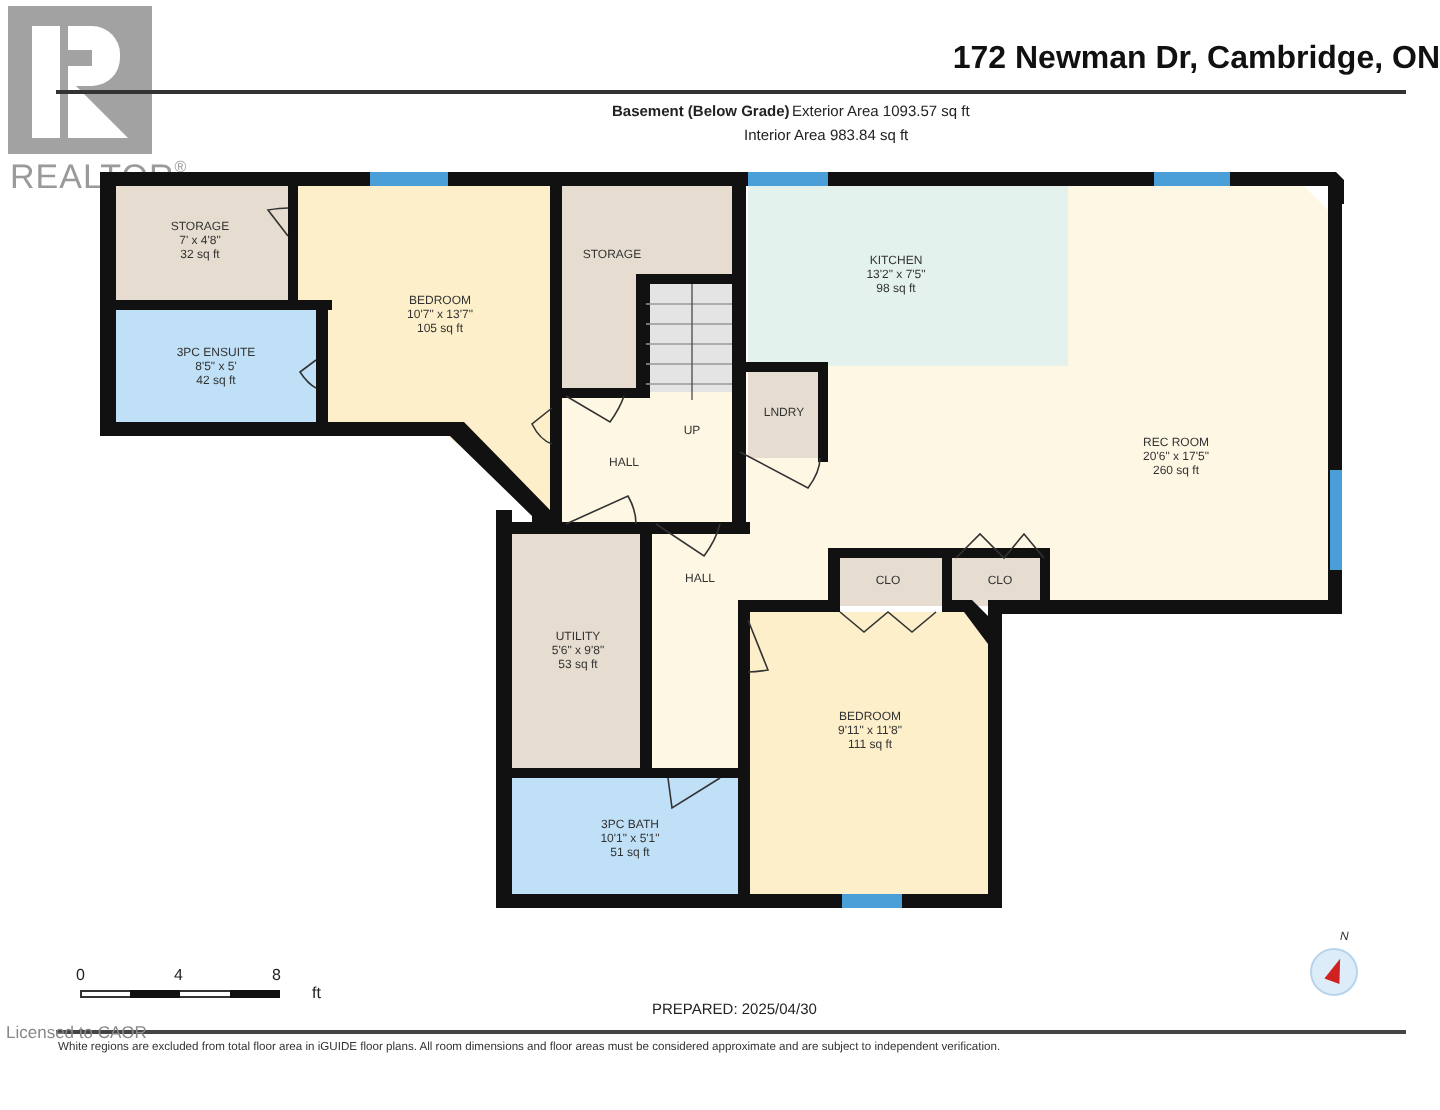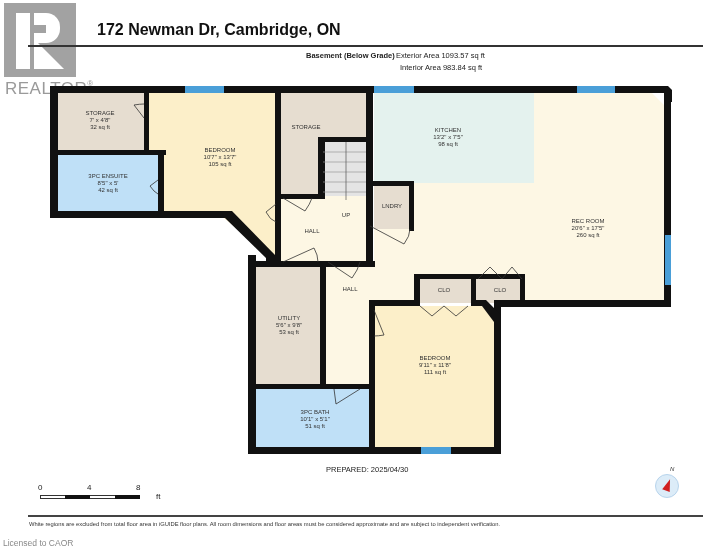--- a/index.html
+++ b/index.html
@@ -4,39 +4,39 @@
 <style>
   html, body { margin:0; padding:0; background:#ffffff; }
   body { width:720px; height:555px; position:relative; overflow:hidden; font-family:"Liberation Sans", sans-serif; color:#111; }
   .logo { position:absolute; left:4px; top:3px; width:72px; height:74px; background:#a2a2a2; }
   .logo .r-bar { position:absolute; left:12px; top:10px; width:14px; height:56px; background:#fff; }
   .logo .r-bowl { position:absolute; left:30px; top:10px; width:26px; height:30px; background:#fff; border-radius:0 14px 14px 0; }
   .logo .r-bowl-in { position:absolute; left:30px; top:22px; width:12px; height:8px; background:#a2a2a2; }
   .logo .r-leg { position:absolute; left:30px; top:36px; width:0; height:0; border-left:30px solid transparent; border-bottom:30px solid #fff; transform:scaleX(-1); transform-origin:15px 15px; }
   .logo-word { position:absolute; left:5px; top:79px; font-size:17px; letter-spacing:0.5px; color:#9a9a9a; }
   .logo-word sup { font-size:8px; vertical-align:top; }
-  .title { position:absolute; left:0; width:720px; top:21px; text-align:left; font-size:16px; font-weight:bold; padding-left:97px; box-sizing:border-box; }
+  .title { position:absolute; left:0; width:720px; top:21px; text-align:right; font-size:16px; font-weight:bold; padding-left:97px; box-sizing:border-box; }
   .hr-top { position:absolute; left:28px; top:45px; width:675px; height:2px; background:#333; }
   .level { position:absolute; left:258px; top:51px; font-size:7.5px; font-weight:bold; color:#222;margin-left:48px; }
   .area1 { position:absolute; left:372px; top:51px; font-size:7.5px; color:#222;margin-left:24px; }
-  .area2 { position:absolute; left:372px; top:63px; font-size:7.5px; color:#222;margin-left:28px; }
+  .area2 { position:absolute; left:372px; top:63px; font-size:7.5px; color:#222; }
   svg.plan { position:absolute; left:0; top:0; }
   .rlabel { font-family:"Liberation Sans", sans-serif; font-size:6px; fill:#333; text-anchor:middle; }
   .scale { position:absolute; left:40px; top:483px; }
   .scale .tick { position:absolute; top:0; font-size:8px; color:#222; }
   .scale .bar { position:absolute; top:12px; left:0; width:100px; height:4px; border:1px solid #333; box-sizing:border-box; background:#fff; }
   .scale .seg { position:absolute; top:12px; height:4px; background:#111; }
   .scale .unit { position:absolute; left:116px; top:9px; font-size:8px; color:#222; }
-  .prepared { position:absolute; left:326px; top:465px; font-size:7.5px; color:#222; }
+  .prepared { position:absolute; left:326px; top:500px; font-size:7.5px; color:#222; }
   .compass { position:absolute; left:655px; top:474px; width:24px; height:24px; border-radius:50%; background:#dcecf8; border:1px solid #b8d4ec; box-sizing:border-box; }
   .compass .n { position:absolute; left:14px; top:-9px; font-size:6px; font-style:italic; color:#333; }
   .compass .needle { position:absolute; left:8px; top:4px; width:0; height:0; border-left:4px solid transparent; border-right:4px solid transparent; border-bottom:12px solid #d12020; transform:rotate(20deg); }
   .hr-bot { position:absolute; left:28px; top:515px; width:675px; height:2px; background:#444; }
   .disclaimer { position:absolute; left:29px; top:521px; font-size:5.8px; color:#333; }
-  .licensed { position:absolute; left:3px; top:538px; font-size:8.5px; color:#888; }
+  .licensed { position:absolute; left:3px; top:511px; font-size:8.5px; color:#888; }
 </style>
 </head>
 <body>
 
 <div class="logo">
   <div class="r-bar"></div>
     <div class="r-bowl"></div>
     <div class="r-bowl-in"></div>
     <div class="r-leg"></div>
 </div>

